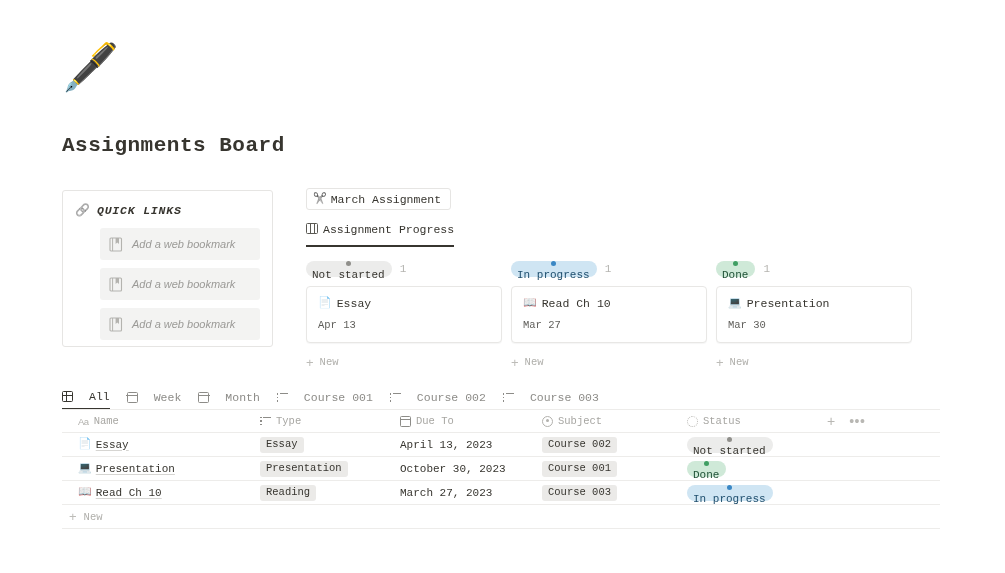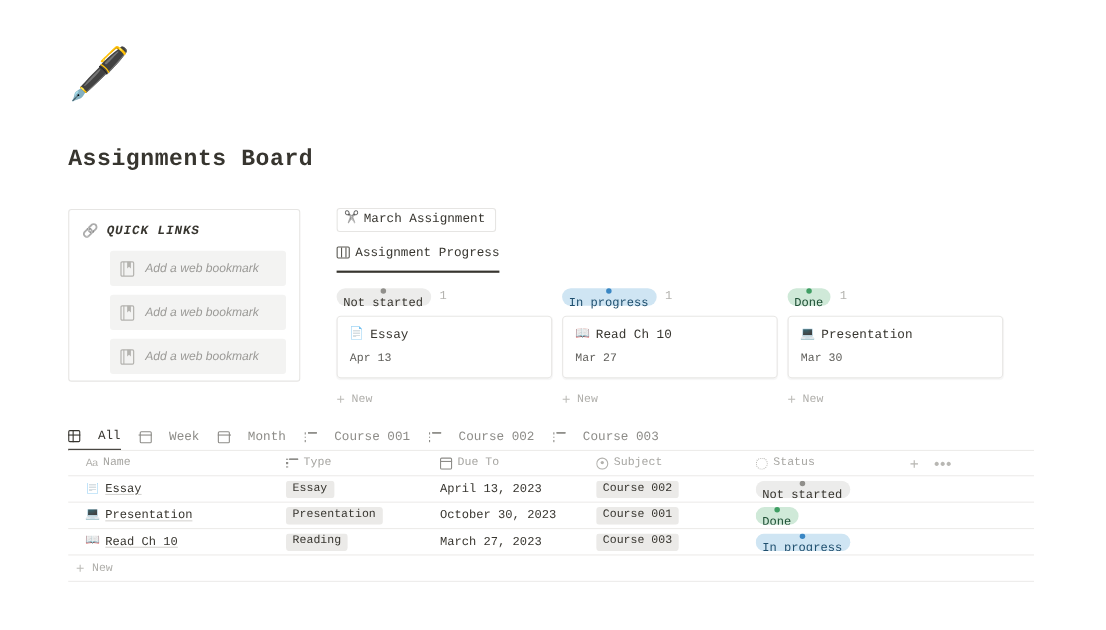--- a/index.html
+++ b/index.html
@@ -372,21 +372,20 @@
   .ic-spin {
     width: 11px; height: 11px;
     border: 1.4px dotted #b9b8b4;
     border-radius: 50%;
   }
 
   
   .tbl { width: 878px; }
   .tbl-row {
     display: flex;
-    align-items: center;
     border-bottom: 1px solid #edecea;
     height: 24px;
   }
   .tbl-head { height: 23px; }
   .tbl-data { height: 24px; cursor: pointer; }
 
   .th {
     display: flex;
     align-items: center;
     gap: 5px;

